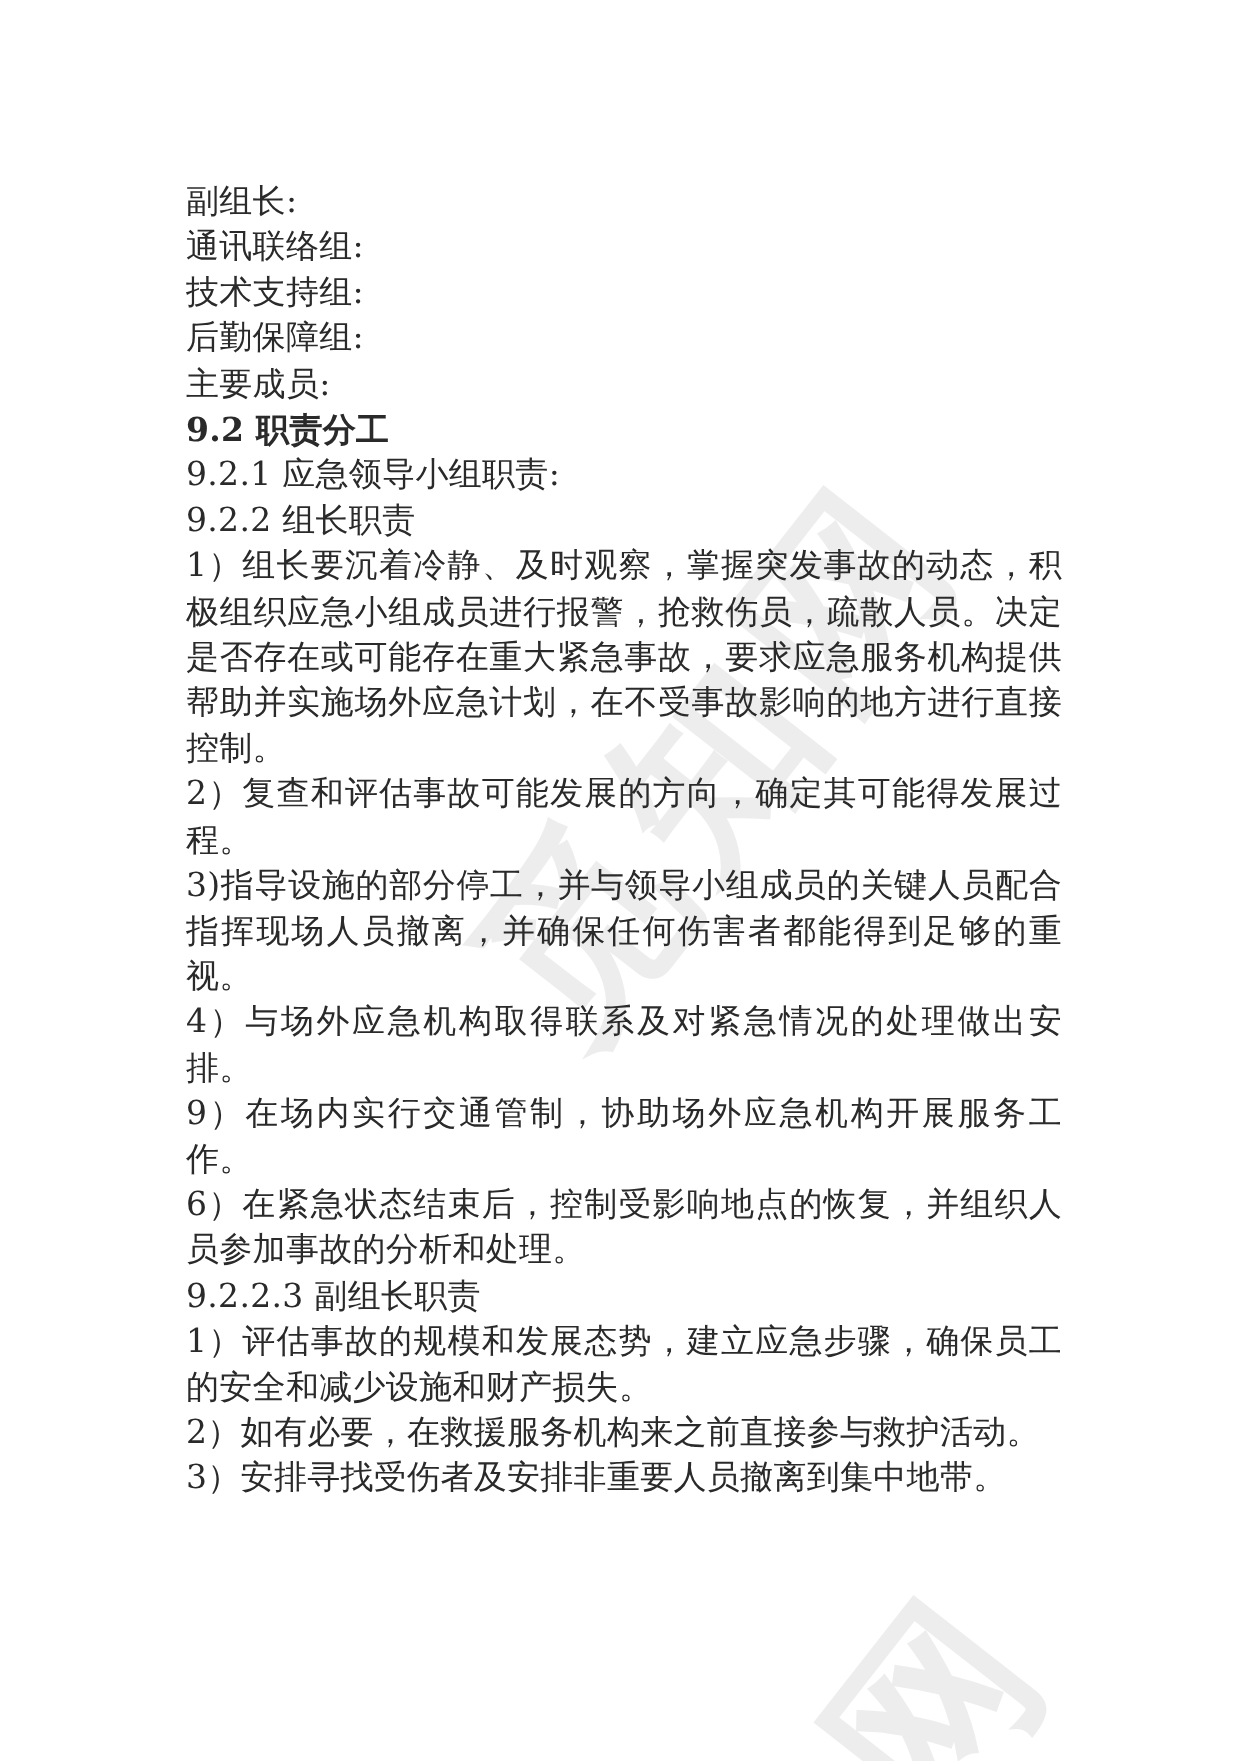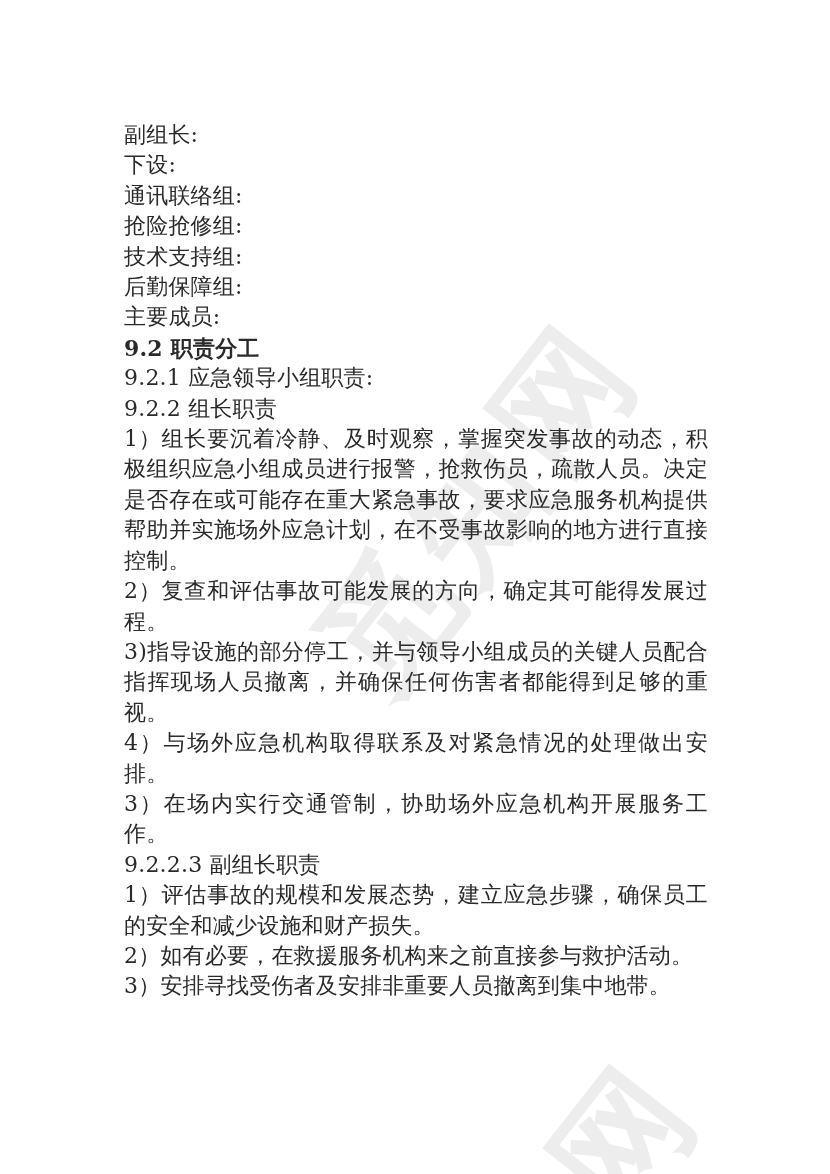--- a/index.html
+++ b/index.html
@@ -52,35 +52,34 @@
     .page { z-index: 1; }
   </style>
 </head>
 <body>
 
 <div class="watermark wm1">觅知网</div>
 <div class="watermark wm2">觅知网</div>
 
 <div class="page">
   <p class="line">副组长:</p>
-  <p class="line">下设:</p>
   <p class="line">通讯联络组:</p>
-  <p class="line">抢险抢修组:</p>
   <p class="line">技术支持组:</p>
   <p class="line">后勤保障组:</p>
   <p class="line">主要成员:</p>
 
   <p class="line heading-bold">9.2 职责分工</p>
 
   <p class="line">9.2.1 应急领导小组职责:</p>
 
   <p class="line">9.2.2 组长职责</p>
   <p class="line">1）组长要沉着冷静、及时观察，掌握突发事故的动态，积极组织应急小组成员进行报警，抢救伤员，疏散人员。决定是否存在或可能存在重大紧急事故，要求应急服务机构提供帮助并实施场外应急计划，在不受事故影响的地方进行直接控制。</p>
   <p class="line">2）复查和评估事故可能发展的方向，确定其可能得发展过程。</p>
   <p class="line">3)指导设施的部分停工，并与领导小组成员的关键人员配合指挥现场人员撤离，并确保任何伤害者都能得到足够的重视。</p>
   <p class="line">4）与场外应急机构取得联系及对紧急情况的处理做出安排。</p>
-  <p class="line">3）在场内实行交通管制，协助场外应急机构开展服务工作。</p>
+  <p class="line">9）在场内实行交通管制，协助场外应急机构开展服务工作。</p>
+  <p class="line">6）在紧急状态结束后，控制受影响地点的恢复，并组织人员参加事故的分析和处理。</p>
 
   <p class="line">9.2.2.3 副组长职责</p>
   <p class="line">1）评估事故的规模和发展态势，建立应急步骤，确保员工的安全和减少设施和财产损失。</p>
   <p class="line">2）如有必要，在救援服务机构来之前直接参与救护活动。</p>
   <p class="line">3）安排寻找受伤者及安排非重要人员撤离到集中地带。</p>
 </div>
 
 </body></html>

